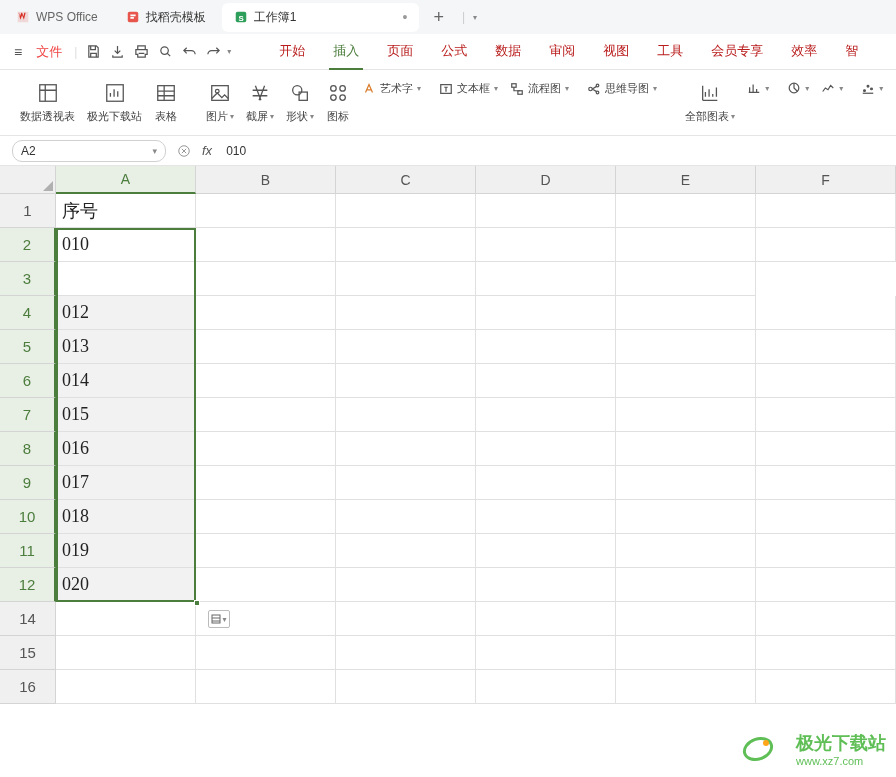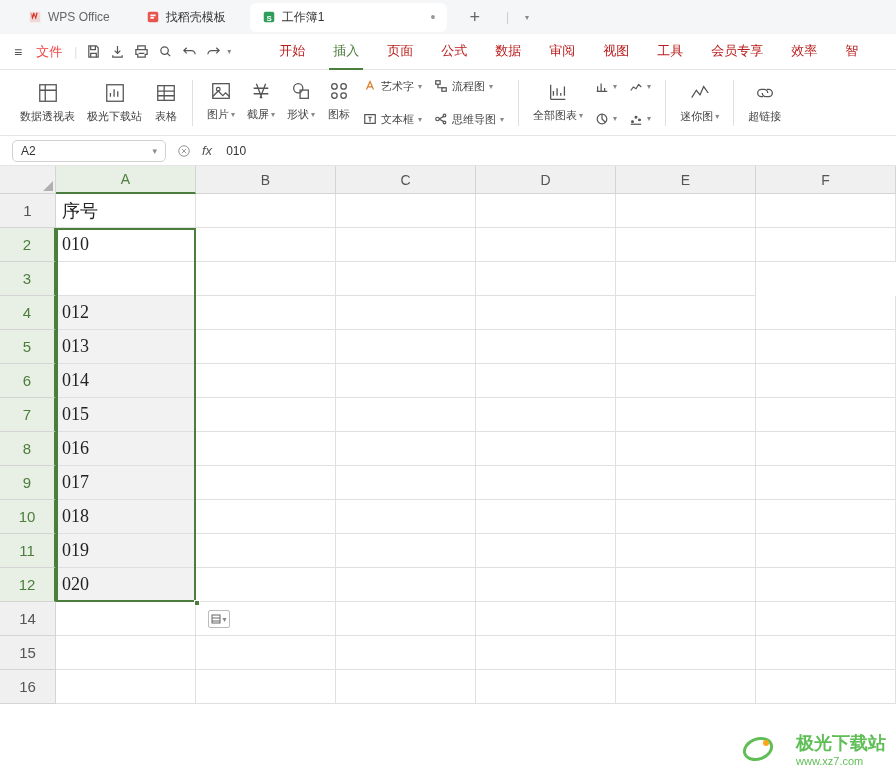--- a/index.html
+++ b/index.html
@@ -1,19 +1,19 @@
 <!DOCTYPE html>
 <html><head>
   <meta charset="utf-8">
   <style>
     * { margin: 0; padding: 0; box-sizing: border-box; }
     body { font-family: "Microsoft YaHei", sans-serif; font-size: 12px; background: #fff; width: 896px; height: 777px; overflow: hidden; position: relative; }
     
     
-    .tab-bar { height: 34px; background: #f5f6f7; display: flex; align-items: center; padding: 0 16px; gap: 12px; }
+    .tab-bar { height: 34px; background: #f5f6f7; display: flex; align-items: center; padding: 0 4px; gap: 4px; }
     .app-tab { display: flex; align-items: center; padding: 6px 12px; border-radius: 6px; gap: 6px; font-size: 12px; color: #333; }
     .app-tab.active { background: #fff; }
     .app-tab.dim { color: #666; }
     .icon-wps { width: 14px; height: 14px; }
     .icon-doc { width: 14px; height: 14px; }
     .tab-close { color: #999; font-size: 14px; margin-left: 4px; }
     .tab-add { color: #666; font-size: 18px; padding: 0 10px; font-weight: 300; }
     .tab-divider { color: #ccc; margin: 0 4px; }
     
     
@@ -29,28 +29,28 @@
     
     
     .ribbon { height: 66px; display: flex; align-items: center; padding: 6px 10px; border-bottom: 1px solid #e5e5e5; }
     .ribbon-group { display: flex; align-items: flex-start; gap: 12px; padding: 0 10px; }
     .ribbon-sep { width: 1px; height: 46px; background: #e0e0e0; margin: 0 4px; }
     .ribbon-item { display: flex; flex-direction: column; align-items: center; gap: 4px; color: #444; font-size: 11px; }
     .ribbon-item .ico { width: 24px; height: 24px; display: flex; align-items: center; justify-content: center; }
     .ribbon-item .ico svg { width: 22px; height: 22px; stroke: #555; fill: none; stroke-width: 1.4; }
     .ribbon-item .lbl { white-space: nowrap; display: flex; align-items: center; gap: 2px; }
     .caret { font-size: 8px; color: #888; }
-    .ribbon-col { display: flex; flex-direction: column; gap: 18px; }
+    .ribbon-col { display: flex; flex-direction: row; gap: 18px; }
     .ribbon-row { display: flex; align-items: center; gap: 4px; font-size: 11px; color: #444; white-space: nowrap; }
     .ribbon-row .mini-ico { width: 14px; height: 14px; display: inline-flex; align-items: center; justify-content: center; }
     .ribbon-row .mini-ico svg { width: 14px; height: 14px; stroke: #555; fill: none; stroke-width: 1.4; }
     
     
     .formula-bar { height: 30px; display: flex; align-items: center; padding: 0 12px; gap: 8px; border-bottom: 1px solid #e5e5e5; }
-    .name-box { width: 154px; height: 22px; border: 1px solid #d0d0d0; border-radius: 5px; display: flex; align-items: center; padding: 0 8px; font-size: 12px; color: #333; justify-content: space-between; }
+    .name-box { width: 154px; height: 22px; border: 1px solid #d0d0d0; border-radius: 10px; display: flex; align-items: center; padding: 0 8px; font-size: 12px; color: #333; justify-content: space-between; }
     .name-box .dd { color: #888; font-size: 9px; }
     .fb-btn { width: 20px; height: 20px; display: flex; align-items: center; justify-content: center; color: #666; }
     .fb-btn svg { width: 14px; height: 14px; }
     .fx { font-style: italic; font-size: 13px; color: #555; }
     .formula-input { flex: 1; font-size: 12px; color: #333; padding: 0 6px; }
     
     
     .sheet { position: relative; }
     .col-headers { display: flex; height: 28px; }
     .corner { width: 56px; border-right: 1px solid #d4d4d4; border-bottom: 1px solid #d4d4d4; background: #f0f0f0; display: flex; align-items: flex-end; justify-content: flex-end; padding: 2px; }

